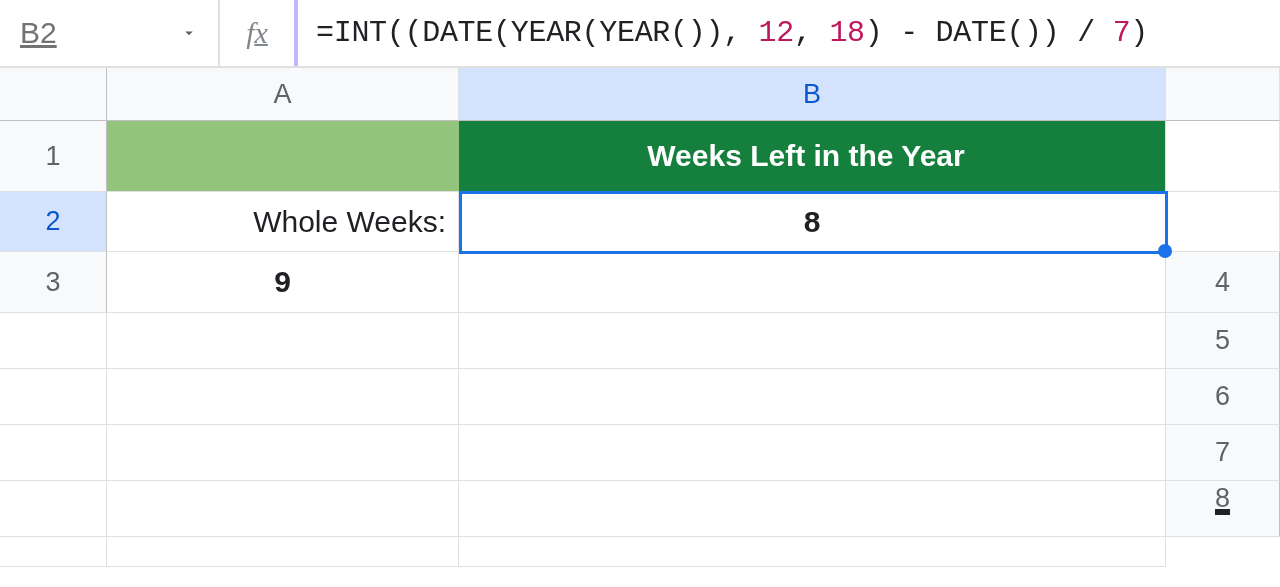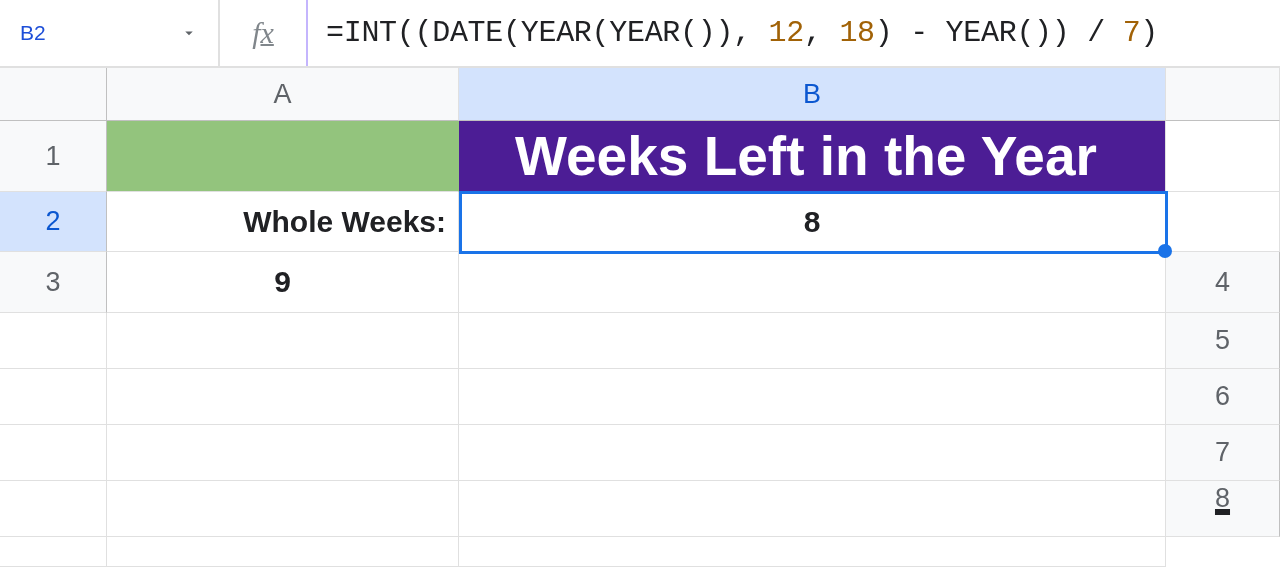--- a/index.html
+++ b/index.html
@@ -30,65 +30,66 @@
       align-items: center;
       width: 220px;
       height: 100%;
       border-right: 2px solid #e0e0e0;
       padding: 0 20px;
       position: relative;
     }
     
     .name-box {
       flex: 1;
-      font-size: 21px;
-      color: #1d4ed8;
+      font-size: 30px;
+      color: #737373;
       border: none;
       outline: none;
+      text-decoration: underline;
     }
     
     .dropdown-chevron {
       fill: #5f6368;
       width: 18px;
       height: 18px;
       cursor: pointer;
     }
     
     .fx-label {
-      width: 88px;
+      width: 78px;
       height: 100%;
       display: flex;
       align-items: center;
       justify-content: center;
       color: #80868b;
       font-style: italic;
       font-family: 'Times New Roman', serif;
       font-size: 30px;
-      border-right: 2px solid #c4b5fd;
+      border-right: 4px solid #c4b5fd;
     }
     
     .fx-underline {
       text-decoration: underline;
       text-decoration-thickness: 2px;
     }
     
     .formula-input {
       flex: 1;
       padding: 0 18px;
       font-family: 'Courier New', monospace;
       font-size: 30px;
       color: #202124;
       border: none;
       outline: none;
       letter-spacing: -0.3px;
       white-space: nowrap;
     }
     
     .formula-num {
-      color: #a16207;
+      color: #be185d;
     }
     
     
     .grid {
       position: relative;
       display: grid;
       grid-template-columns: 107px 352px 707px 114px;
       grid-template-rows: 53px 71px 60px 61px repeat(4, 56px) 30px;
     }
     
@@ -160,40 +161,40 @@
       align-items: center;
       padding: 0 12px;
       font-size: 30px;
       color: #202124;
       background: #fff;
       position: relative;
     }
     
     .cell.right {
       justify-content: flex-end;
-      font-weight: bold;
+      font-weight: normal;
       text-align: center;
     }
     
     .cell.center {
       justify-content: center;
       font-weight: bold;
     }
     
     .cell.green {
       background: #93c47d;
       border-right: 1px solid #93c47d;
       border-bottom: 1px solid #e0e0e0;
     }
     
     .cell.green-title {
-      background: #4c1d95;
+      background: #15803d;
       color: #fff;
       font-weight: bold;
-      font-size: 55px;
+      font-size: 30px;
       justify-content: center;
       padding-right: 24px;
     }
     
     .cell.empty-col {
       background: #fff;
     }
     
     
     .active-cell {
@@ -224,21 +225,21 @@
   <div class="name-box-wrapper">
     <div class="name-box">B2</div>
     <svg class="dropdown-chevron" viewBox="0 0 24 24">
         <path d="M7 10l5 5 5-5z"></path>
       </svg>
   </div>
   <div class="fx-label">
     <span><span style="font-style:italic">f</span><span class="fx-underline">x</span></span>
   </div>
   <div class="formula-input">
-    <span>=INT((DATE(YEAR(YEAR()), </span><span class="formula-num">12</span><span>, </span><span class="formula-num">18</span><span>) - YEAR()) / </span><span class="formula-num">7</span><span>)</span>
+    <span>=INT((DATE(YEAR(YEAR()), </span><span class="formula-num">12</span><span>, </span><span class="formula-num">18</span><span>) - DATE()) / </span><span class="formula-num">7</span><span>)</span>
   </div>
 </div>
 
 <div class="grid">
 
   <div class="corner"></div>
   <div class="col-header">A</div>
   <div class="col-header selected">B</div>
   <div class="col-extra"></div>
 

